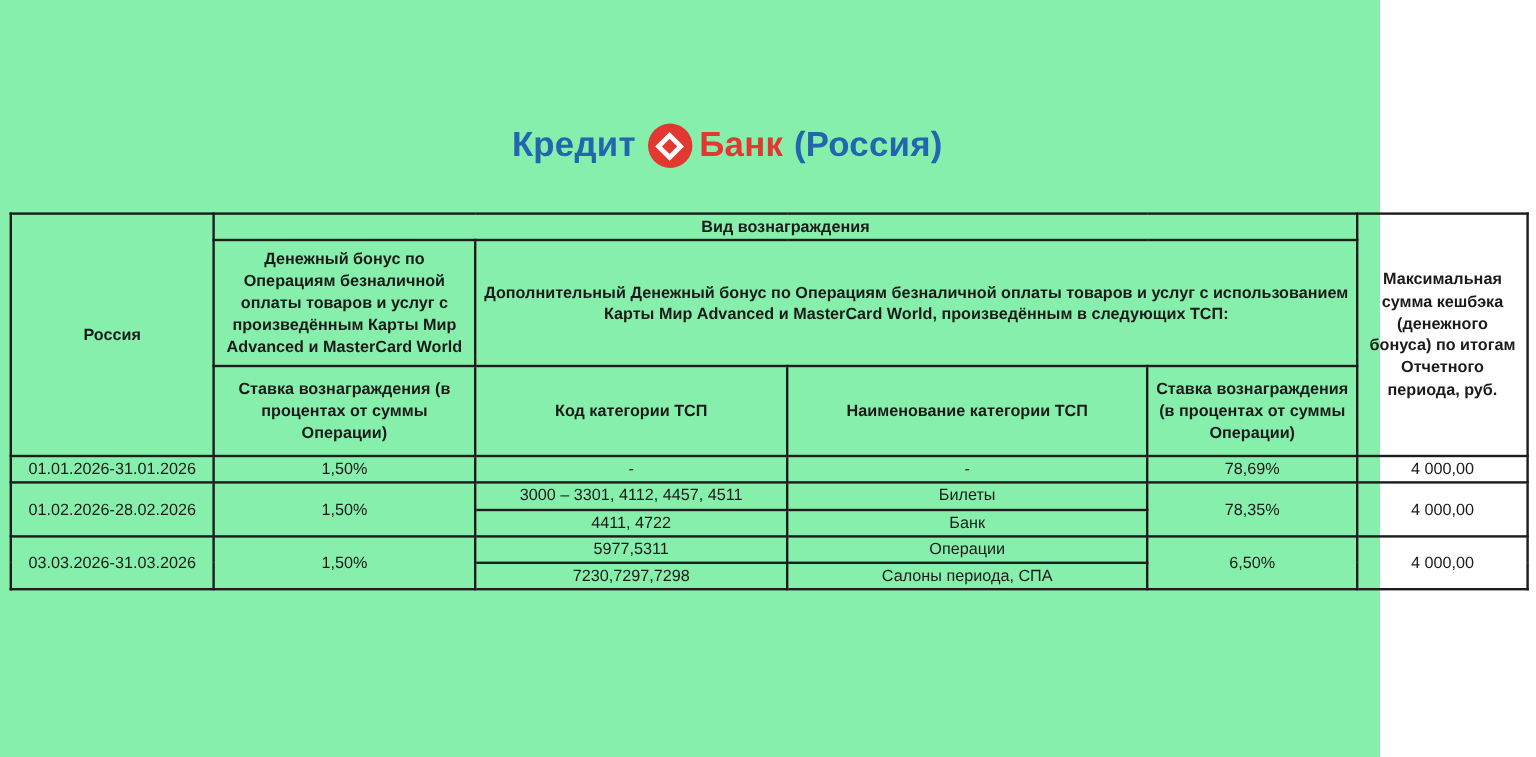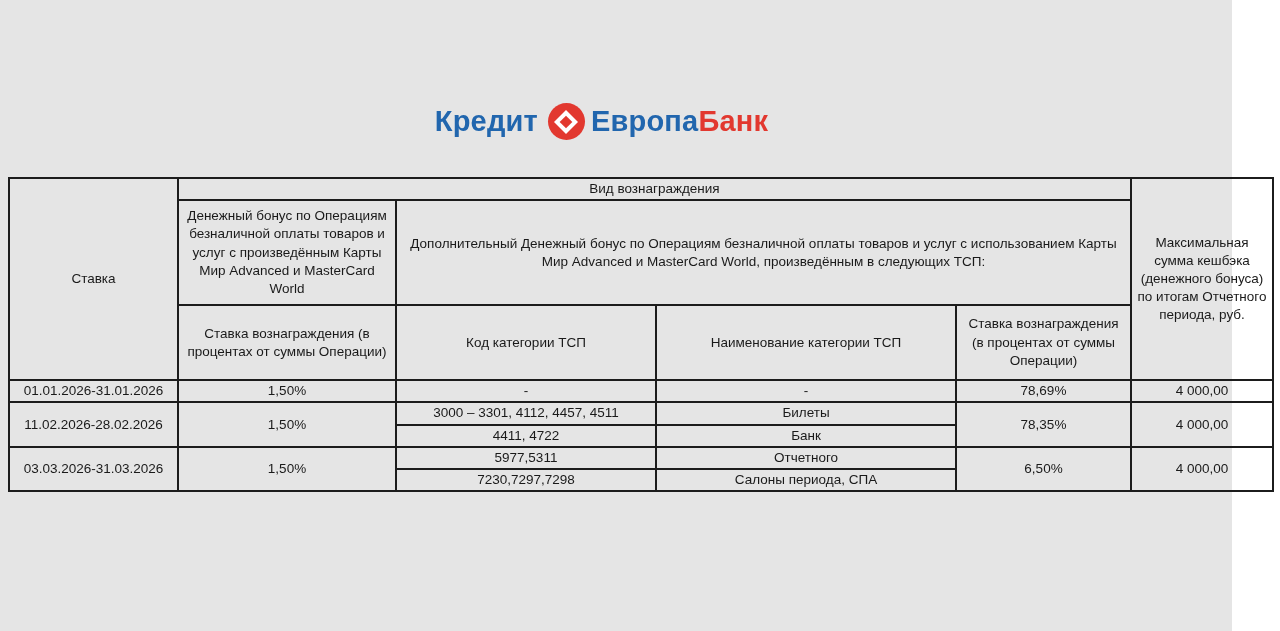--- a/index.html
+++ b/index.html
@@ -5,21 +5,21 @@
   html, body {
     margin: 0;
     padding: 0;
     width: 1280px;
     height: 631px;
     background: #ffffff;
     font-family: "Liberation Sans", sans-serif;
     color: #1a1a1a;
     overflow: hidden;
   }
-  .page { position: relative; width: 1232px; height: 631px; background: #e5e5e5; }
+  .page { position: relative; width: 1130px; height: 631px; background: #86efac; padding-left: 20px; }
 
   
   .logo-row {
     position: absolute;
     top: 103px; left: 0;
     width: 1280px;
     display: flex;
     justify-content: center;
   }
   .logo {
@@ -68,21 +68,21 @@
   .doc-table td {
     border: 2px solid #1c1c1c;
     padding: 1px 5px;
     text-align: center;
     vertical-align: middle;
     font-size: 13.5px;
     line-height: 1.35;
     overflow: hidden;
   }
   .th {
-    font-weight: normal;
+    font-weight: bold;
     font-size: 13px;
     line-height: 1.55;
   }
   .cell-period-header {
     vertical-align: bottom;
     padding-bottom: 3px;
   }
   .cell-additional-title { line-height: 1.7; padding: 0 8px; }
   .cell-max-title { padding: 0 9px; }
 </style>
@@ -91,39 +91,39 @@
 
 <div class="page">
 
   <div class="logo-row">
     <div class="logo">
       <span class="logo-text c-blue">Кредит</span>
       <span class="logo-icon">
         <span class="d-outer"></span>
         <span class="d-inner"></span>
       </span>
-      <span class="logo-text c-blue">Европа</span>
       <span class="logo-text c-red">Банк</span>
       <span class="logo-gap"></span>
+      <span class="logo-text c-blue">(Россия)</span>
     </div>
   </div>
 
   <table class="doc-table">
     <colgroup>
       <col style="width:169px">
         <col style="width:218px">
         <col style="width:260px">
       <col style="width:300px">
         <col style="width:175px">
         <col style="width:142px">
     </colgroup>
 
     <tbody>
         <tr style="height:22px">
-      <td rowspan="3" class="th cell-period-header">Ставка</td>
+      <td rowspan="3" class="th cell-period-header">Россия</td>
       <td colspan="4" class="th">Вид вознаграждения</td>
       <td rowspan="3" class="th cell-max-title">Максимальная сумма кешбэка (денежного бонуса) по итогам Отчетного периода, руб.</td>
     </tr>
 
     <tr style="height:105px">
       <td class="th">Денежный бонус по Операциям безналичной оплаты товаров и услуг с произведённым Карты Мир Advanced и MasterCard World</td>
       <td colspan="3" class="th cell-additional-title">Дополнительный Денежный бонус по Операциям безналичной оплаты товаров и услуг с использованием Карты Мир Advanced и MasterCard World, произведённым в следующих ТСП:</td>
     </tr>
 
     <tr style="height:75px">
@@ -136,37 +136,37 @@
     <tr style="height:20px">
       <td>01.01.2026-31.01.2026</td>
       <td>1,50%</td>
       <td>-</td>
       <td>-</td>
       <td>78,69%</td>
       <td>4 000,00</td>
     </tr>
 
     <tr style="height:22px">
-      <td rowspan="2">11.02.2026-28.02.2026</td>
+      <td rowspan="2">01.02.2026-28.02.2026</td>
       <td rowspan="2">1,50%</td>
       <td>3000 – 3301, 4112, 4457, 4511</td>
       <td>Билеты</td>
       <td rowspan="2">78,35%</td>
       <td rowspan="2">4 000,00</td>
     </tr>
     <tr style="height:22px">
       <td>4411, 4722</td>
       <td>Банк</td>
     </tr>
 
     <tr style="height:22px">
       <td rowspan="2">03.03.2026-31.03.2026</td>
       <td rowspan="2">1,50%</td>
       <td>5977,5311</td>
-      <td>Отчетного</td>
+      <td>Операции</td>
       <td rowspan="2">6,50%</td>
       <td rowspan="2">4 000,00</td>
     </tr>
     <tr style="height:22px">
       <td>7230,7297,7298</td>
       <td>Салоны периода, СПА</td>
     </tr>
   </tbody>
     </table>
 

